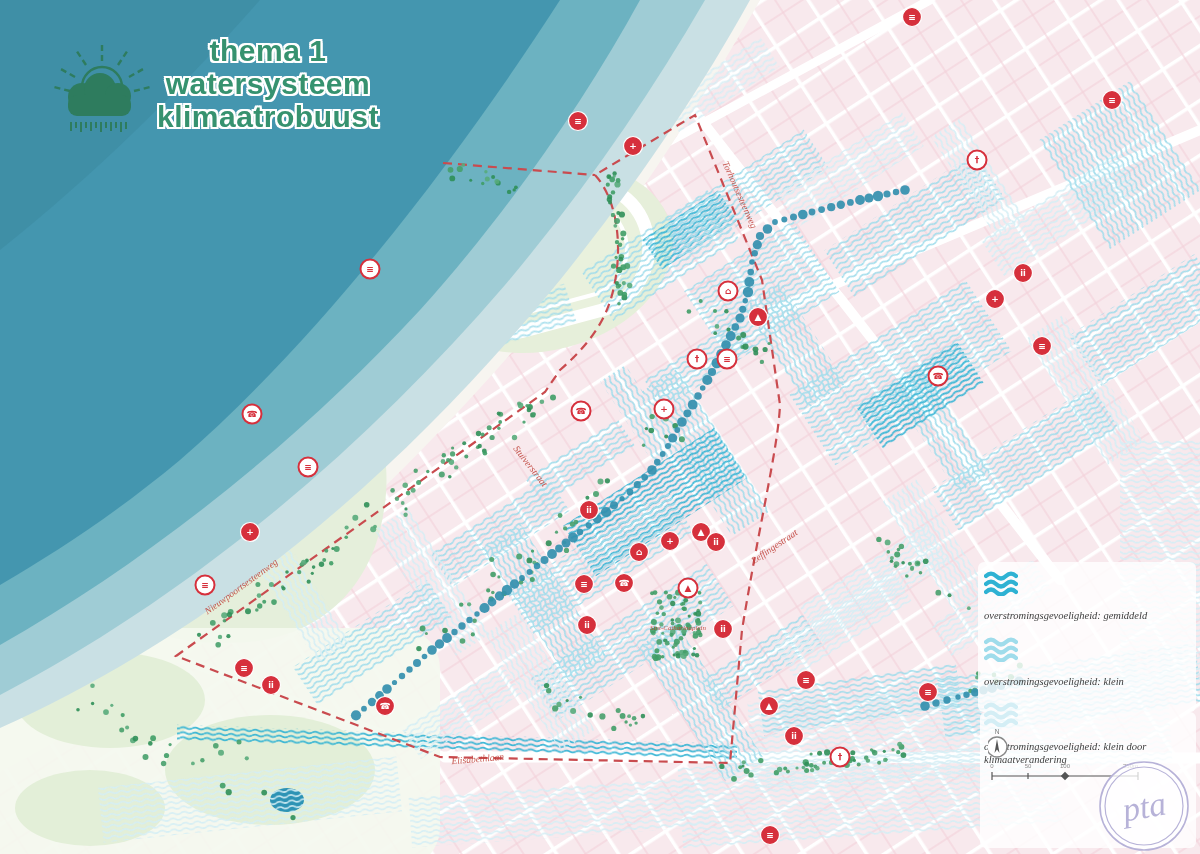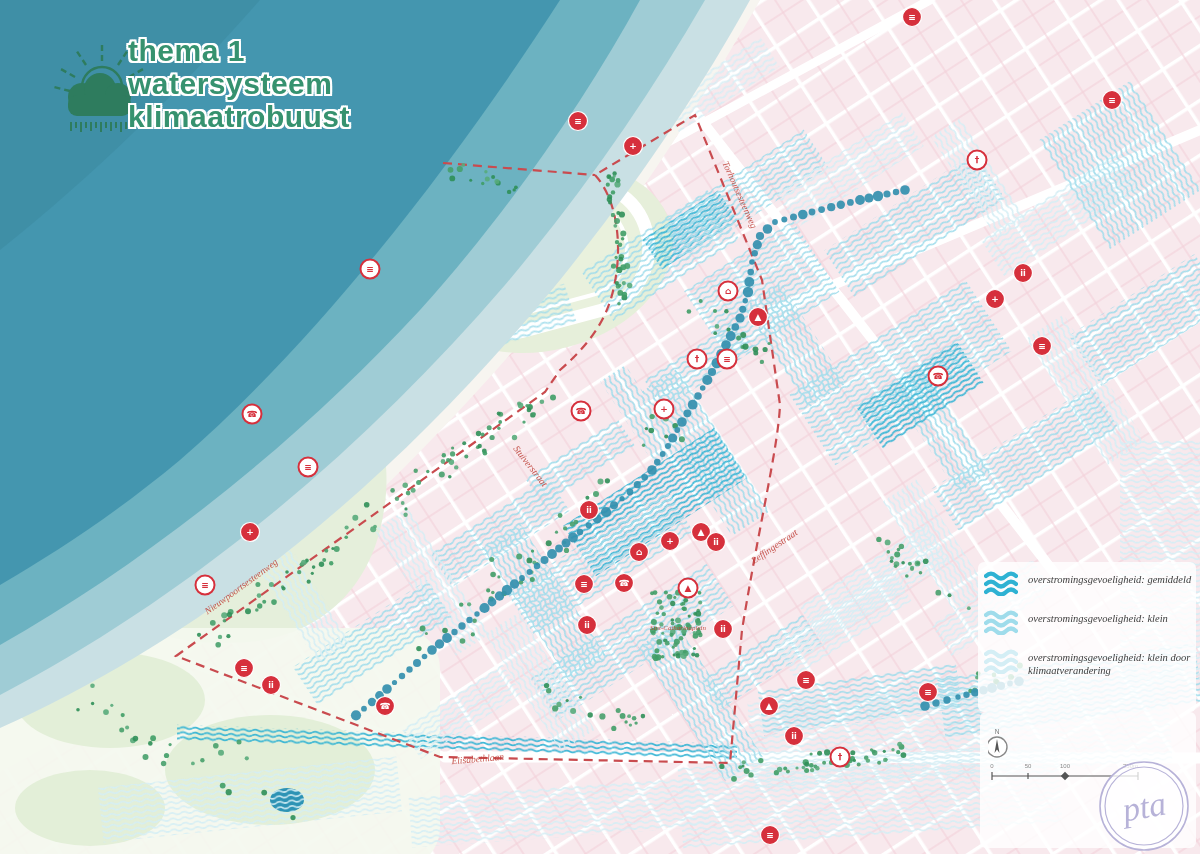--- a/index.html
+++ b/index.html
@@ -1,26 +1,26 @@
 <!DOCTYPE html>
 <html><head>
 <meta charset="utf-8">
 <style>
   html,body{margin:0;padding:0;background:#ffffff;}
   .stage{position:relative;width:1200px;height:854px;overflow:hidden;
          font-family:"Liberation Sans",sans-serif;background:#f7f5f0;}
   .stage svg.mapsvg{position:absolute;left:0;top:0;}
   
-  .title-block{position:absolute;left:128px;top:34px;width:280px;text-align:left;
+  .title-block{position:absolute;left:128px;top:34px;width:280px;text-align:center;
     font-weight:bold;font-size:30px;line-height:33px;letter-spacing:.5px;color:#36926f;
     text-shadow:-2px -2px 0 #fff,2px -2px 0 #fff,-2px 2px 0 #fff,2px 2px 0 #fff,
                 0 -2px 0 #fff,0 2px 0 #fff,-2px 0 0 #fff,2px 0 0 #fff;}
   
   .legend{position:absolute;left:984px;top:570px;width:212px;}
-  .legend-item{display:flex;align-items:flex-start;gap:10px;margin-bottom:13px;}
+  .legend-item{display:flex;align-items:flex-start;gap:10px;margin-bottom:13px;flex-direction:column;}
   .legend-item svg{flex:0 0 auto;margin-top:0;}
   .legend-label{font-family:"Liberation Serif",serif;font-style:italic;
     font-size:10.5px;line-height:12.5px;color:#3c3c3c;padding-top:4px;}
   
   .footer{position:absolute;left:988px;top:720px;width:208px;}
   .footer .names{font-weight:bold;font-size:19px;letter-spacing:.2px;}
   .footer .area{color:#2b2b6b;}
   .footer .city{color:#c9dff0;text-shadow:0 0 1px #9fc3dd;}
   .northscale{margin-top:6px;}
   .pta{position:absolute;left:1096px;top:758px;}

